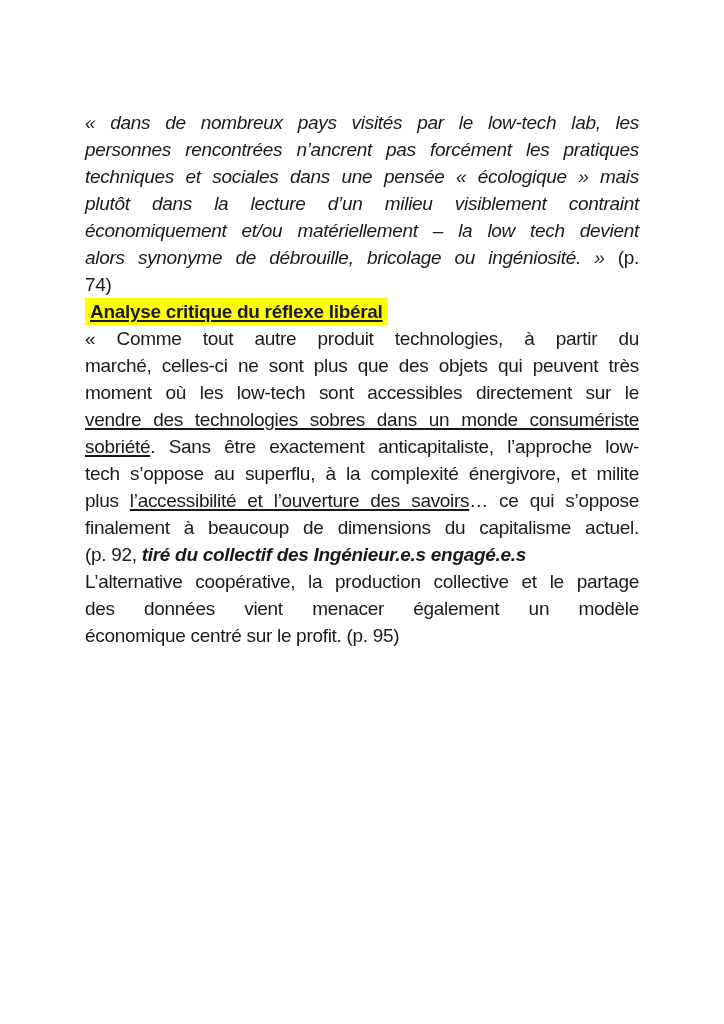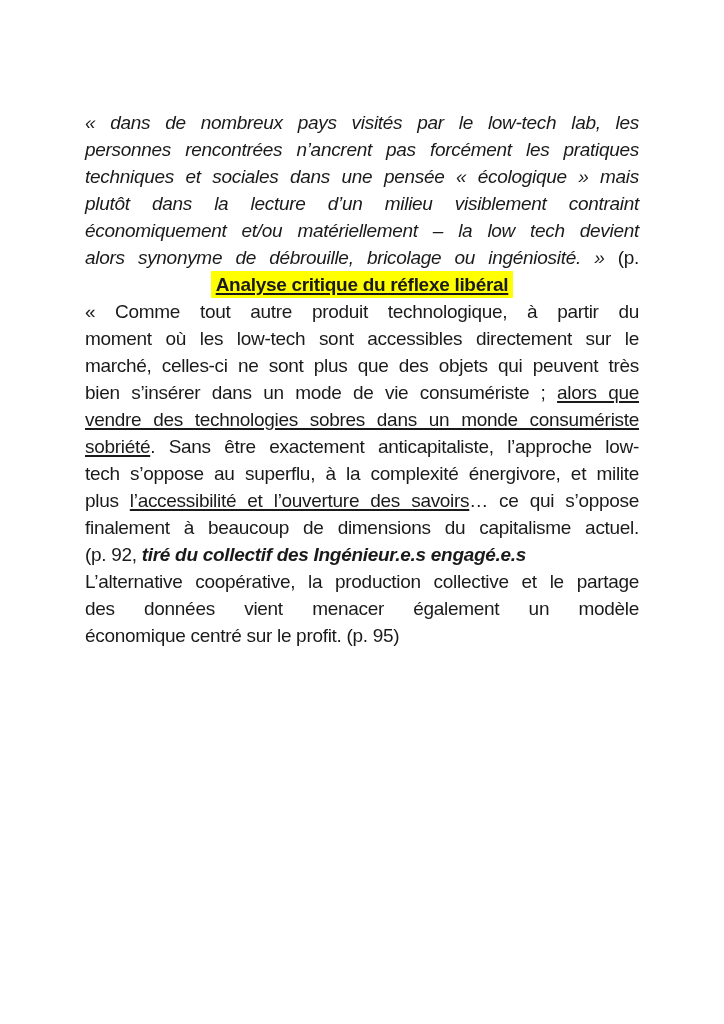--- a/index.html
+++ b/index.html
@@ -38,21 +38,21 @@
     letter-spacing: -0.3px;
     white-space: normal;
     color: var(--ink);
   }
   .line.fill {
     text-align: justify;
     text-align-last: justify;
     -moz-text-align-last: justify;
   }
   .line.last { text-align: left; }
-  .line.center { text-align: center; }
+  .line.center { text-align: left; }
   .run { }
   .run-i  { font-style: italic; }
   .run-u  { text-decoration: underline; text-decoration-thickness: 1.5px; text-underline-offset: 2px; }
   .run-bi { font-weight: bold; font-style: italic; }
   .run-hl {
     font-weight: bold;
     background: var(--hl);
     text-decoration: underline;
     text-decoration-thickness: 2px;
     text-underline-offset: 2px;
@@ -64,29 +64,29 @@
 
 <div class="page">
   <div class="content">
       <div class="paragraph">
         <div class="line fill"><span class="run run-i">« dans de nombreux pays visités par le low-tech lab, les</span></div>
         <div class="line fill"><span class="run run-i">personnes rencontrées n’ancrent pas forcément les pratiques</span></div>
         <div class="line fill"><span class="run run-i">techniques et sociales dans une pensée « écologique » mais</span></div>
         <div class="line fill"><span class="run run-i">plutôt dans la lecture d’un milieu visiblement contraint</span></div>
         <div class="line fill"><span class="run run-i">économiquement et/ou matériellement – la low tech devient</span></div>
         <div class="line fill"><span class="run run-i">alors synonyme de débrouille, bricolage ou ingéniosité. » </span><span class="run">(p.</span></div>
+        <div class="line last"><span class="run">74)</span></div>
       </div>
       <div class="paragraph">
         <div class="line center"><span class="run run-hl">Analyse critique du réflexe libéral</span></div>
       </div>
       <div class="paragraph">
-        <div class="line fill"><span class="run">« Comme tout autre produit technologique, à partir du</span></div>
+        <div class="line fill"><span class="run">« Comme tout autre produit technologies, à partir du</span></div>
+        <div class="line fill"><span class="run">marché, celles-ci ne sont plus que des objets qui peuvent très</span></div>
         <div class="line fill"><span class="run">moment où les low-tech sont accessibles directement sur le</span></div>
-        <div class="line fill"><span class="run">marché, celles-ci ne sont plus que des objets qui peuvent très</span></div>
-        <div class="line fill"><span class="run">bien s’insérer dans un mode de vie consumériste ; </span><span class="run run-u">alors que</span></div>
         <div class="line fill"><span class="run run-u">vendre des technologies sobres dans un monde consumériste</span></div>
         <div class="line fill"><span class="run run-u">sobriété</span><span class="run">. Sans être exactement anticapitaliste, l’approche low-</span></div>
         <div class="line fill"><span class="run">tech s’oppose au superflu, à la complexité énergivore, et milite</span></div>
         <div class="line fill"><span class="run">plus </span><span class="run run-u">l’accessibilité et l’ouverture des savoirs</span><span class="run">… ce qui s’oppose</span></div>
         <div class="line fill"><span class="run">finalement à beaucoup de dimensions du capitalisme actuel.</span></div>
         <div class="line last"><span class="run">(p. 92, </span><span class="run run-bi">tiré du collectif des Ingénieur.e.s engagé.e.s</span></div>
       </div>
       <div class="paragraph">
         <div class="line fill"><span class="run">L’alternative coopérative, la production collective et le partage</span></div>
         <div class="line fill"><span class="run">des données vient menacer également un modèle</span></div>

